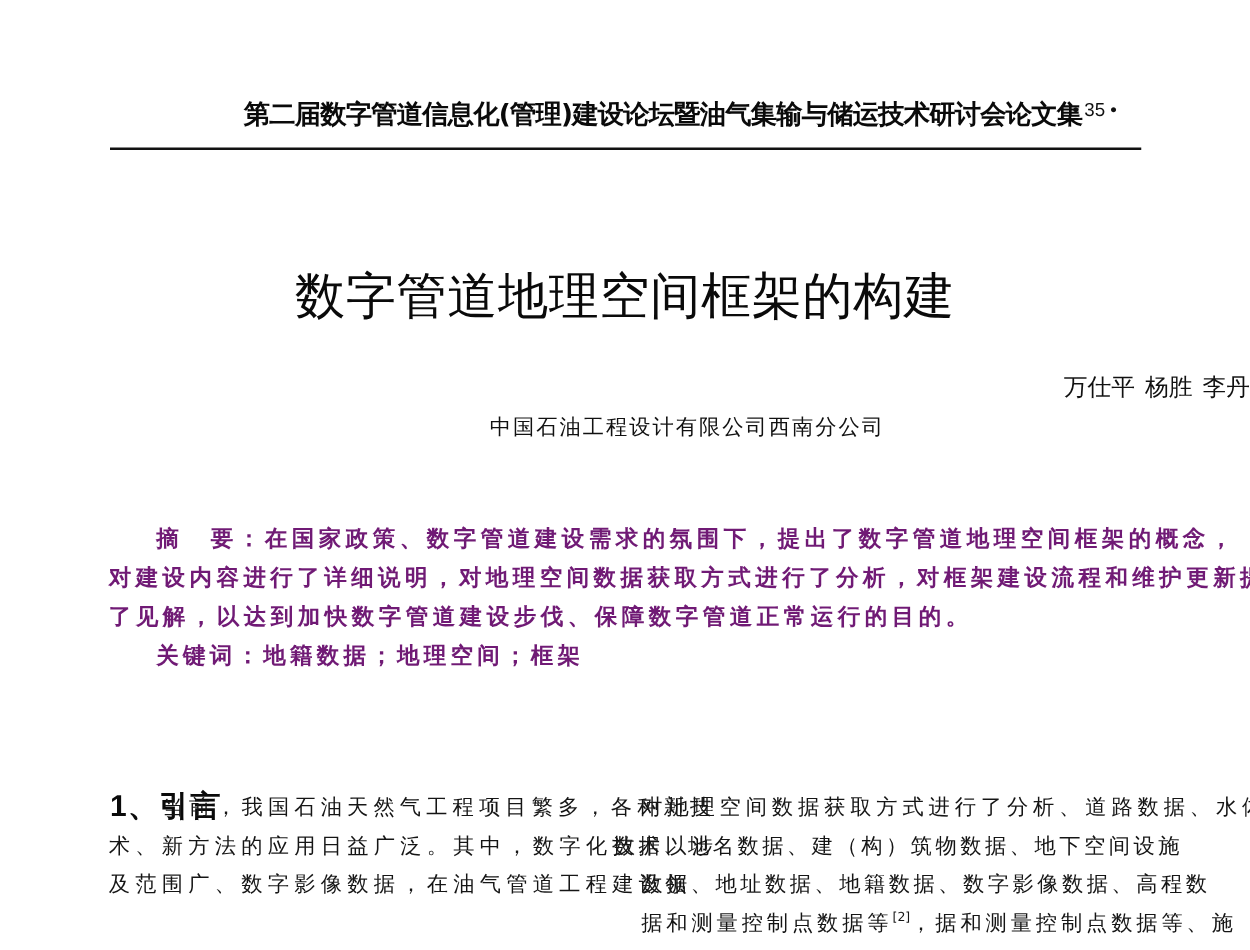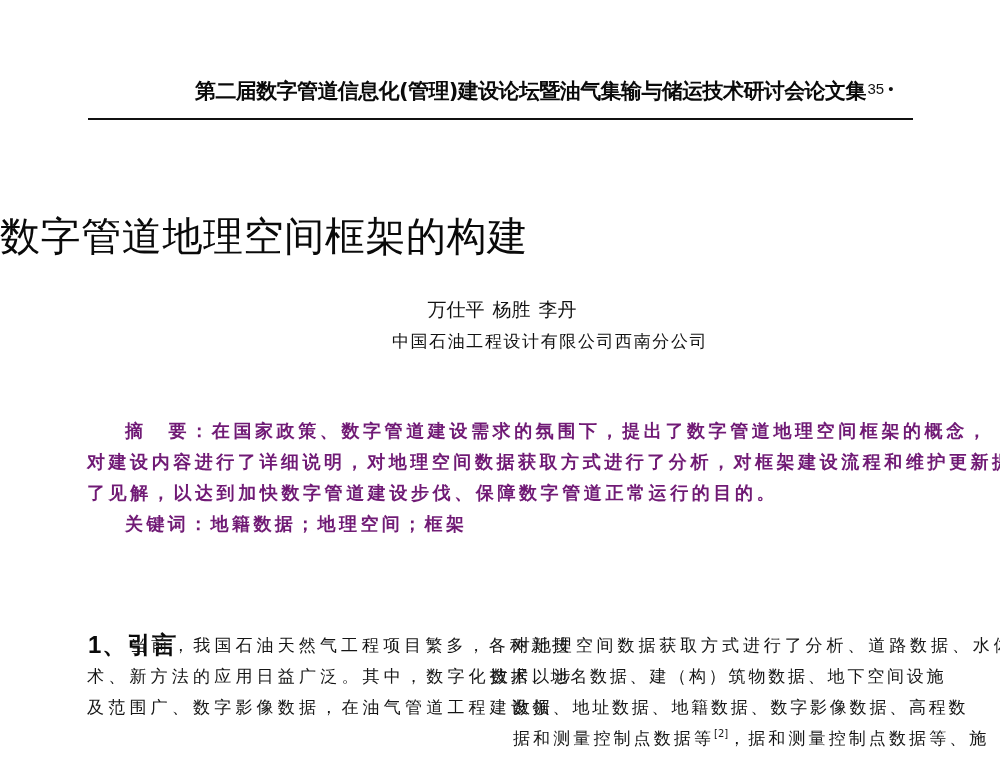--- a/index.html
+++ b/index.html
@@ -35,29 +35,29 @@
     }
     .header-rule {
       left: 88px; top: 118px;
       width: 825px; height: 2px;
       background: #111;
     }
 
     
     .paper-title {
       left: 0; width: 1000px; top: 209px;
-      text-align: left;
+      text-align: center;
       font-family: "DejaVu Sans", "Liberation Sans", sans-serif;
       font-size: 40px;
       letter-spacing: 0.6px;
       color: #0a0a0a;
     }
     .authors {
       left: 0; width: 1000px; top: 297px;
-      text-align: center;
+      text-align: right;
       font-size: 19px;
       padding-left: 4px;
       box-sizing: border-box;
       word-spacing: 2px;
     }
     .affiliation {
       left: 0; width: 1000px; top: 330px;
       text-align: center;
       font-family: "DejaVu Sans", "Liberation Sans", sans-serif;
       font-size: 17px;

